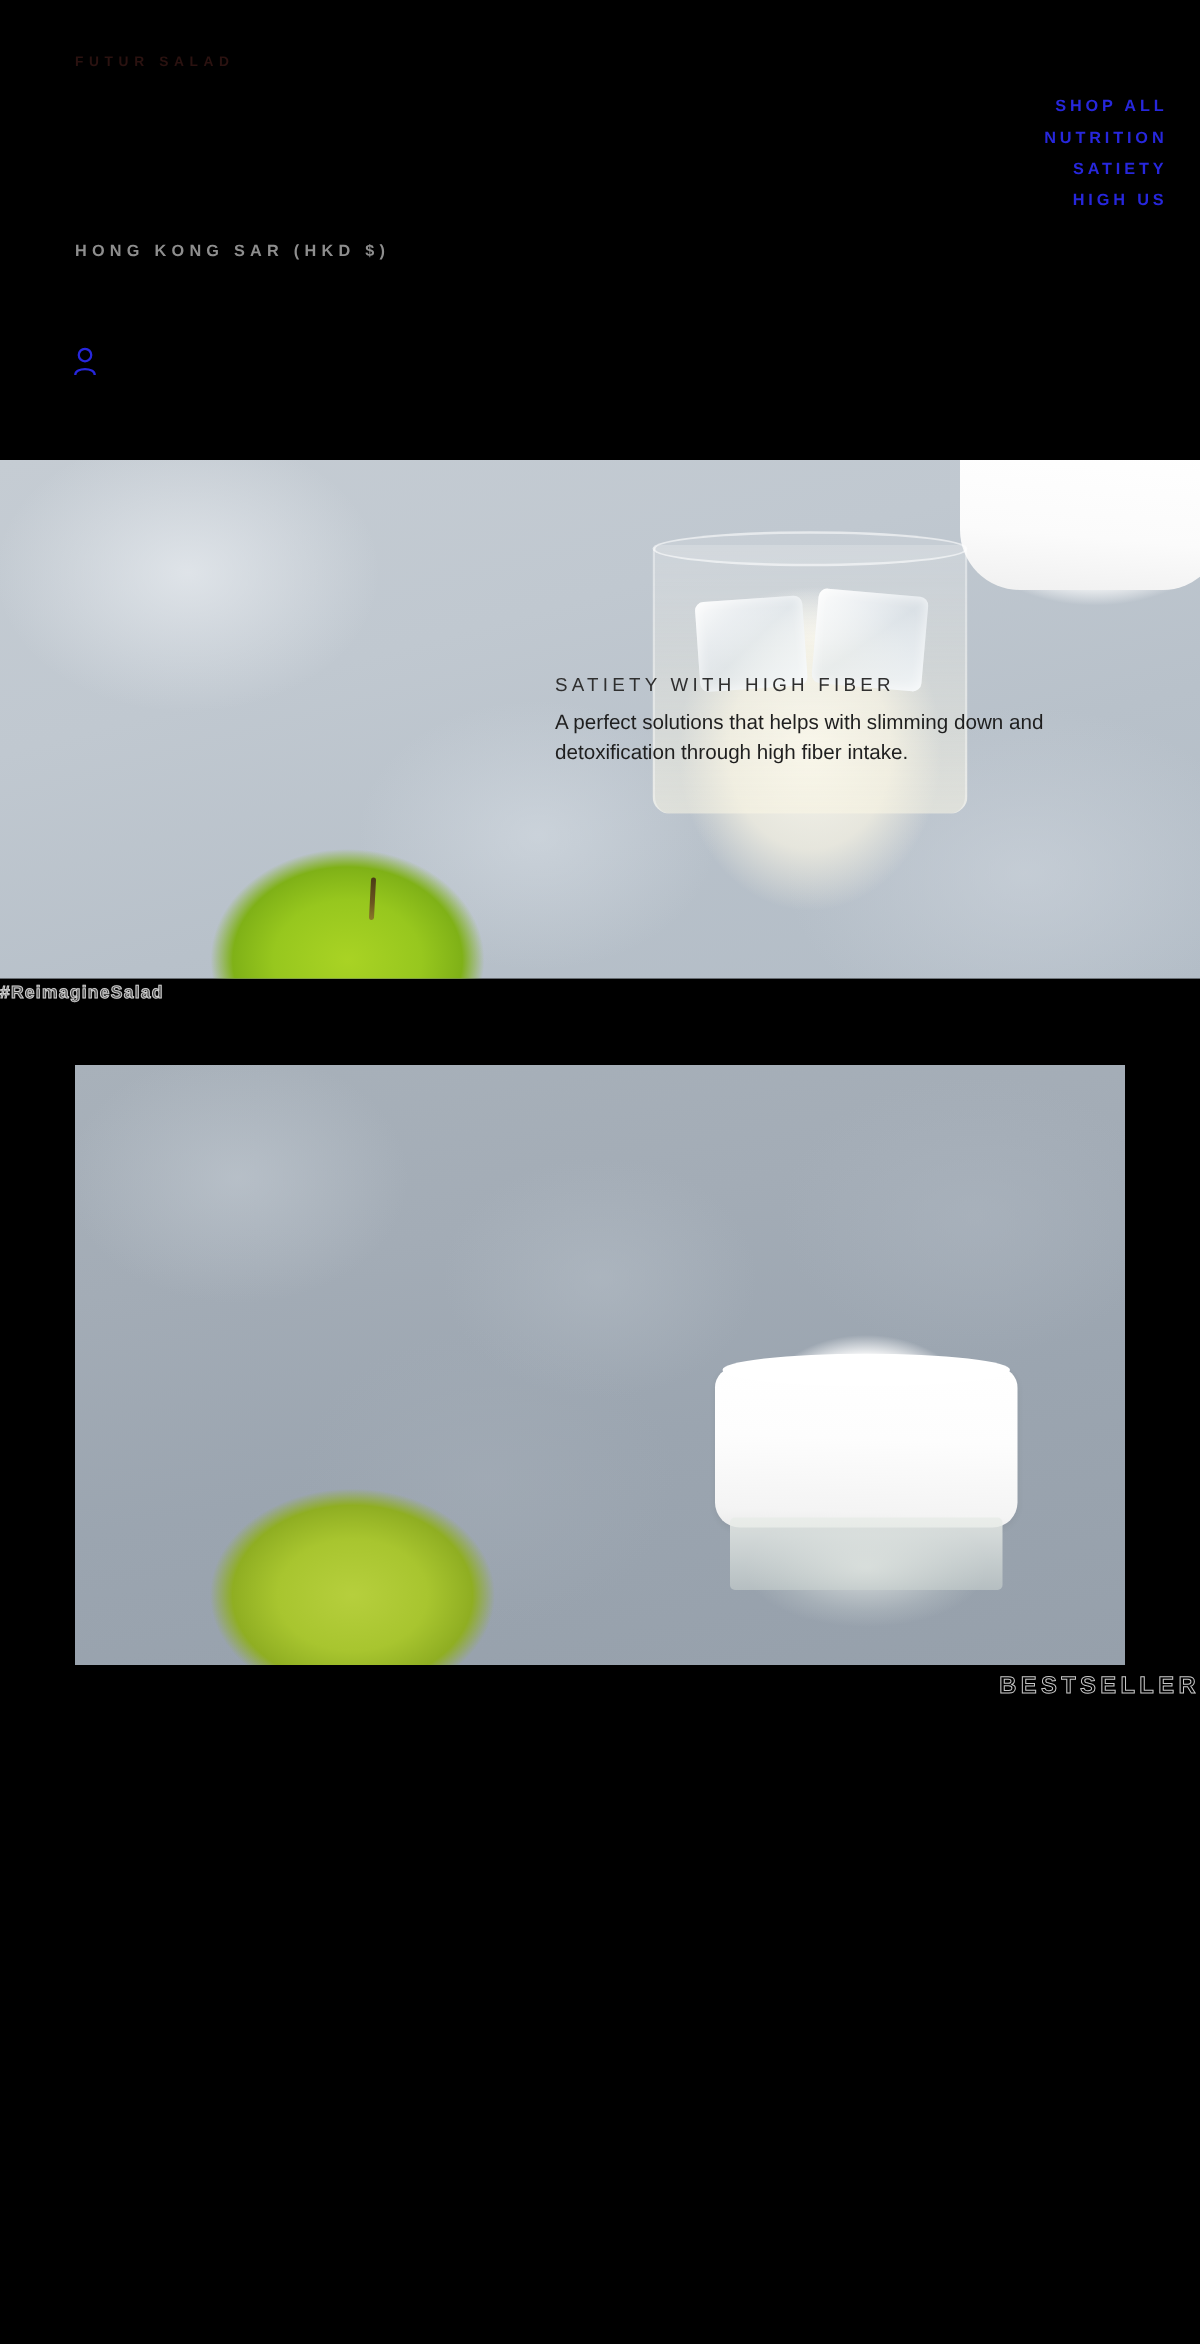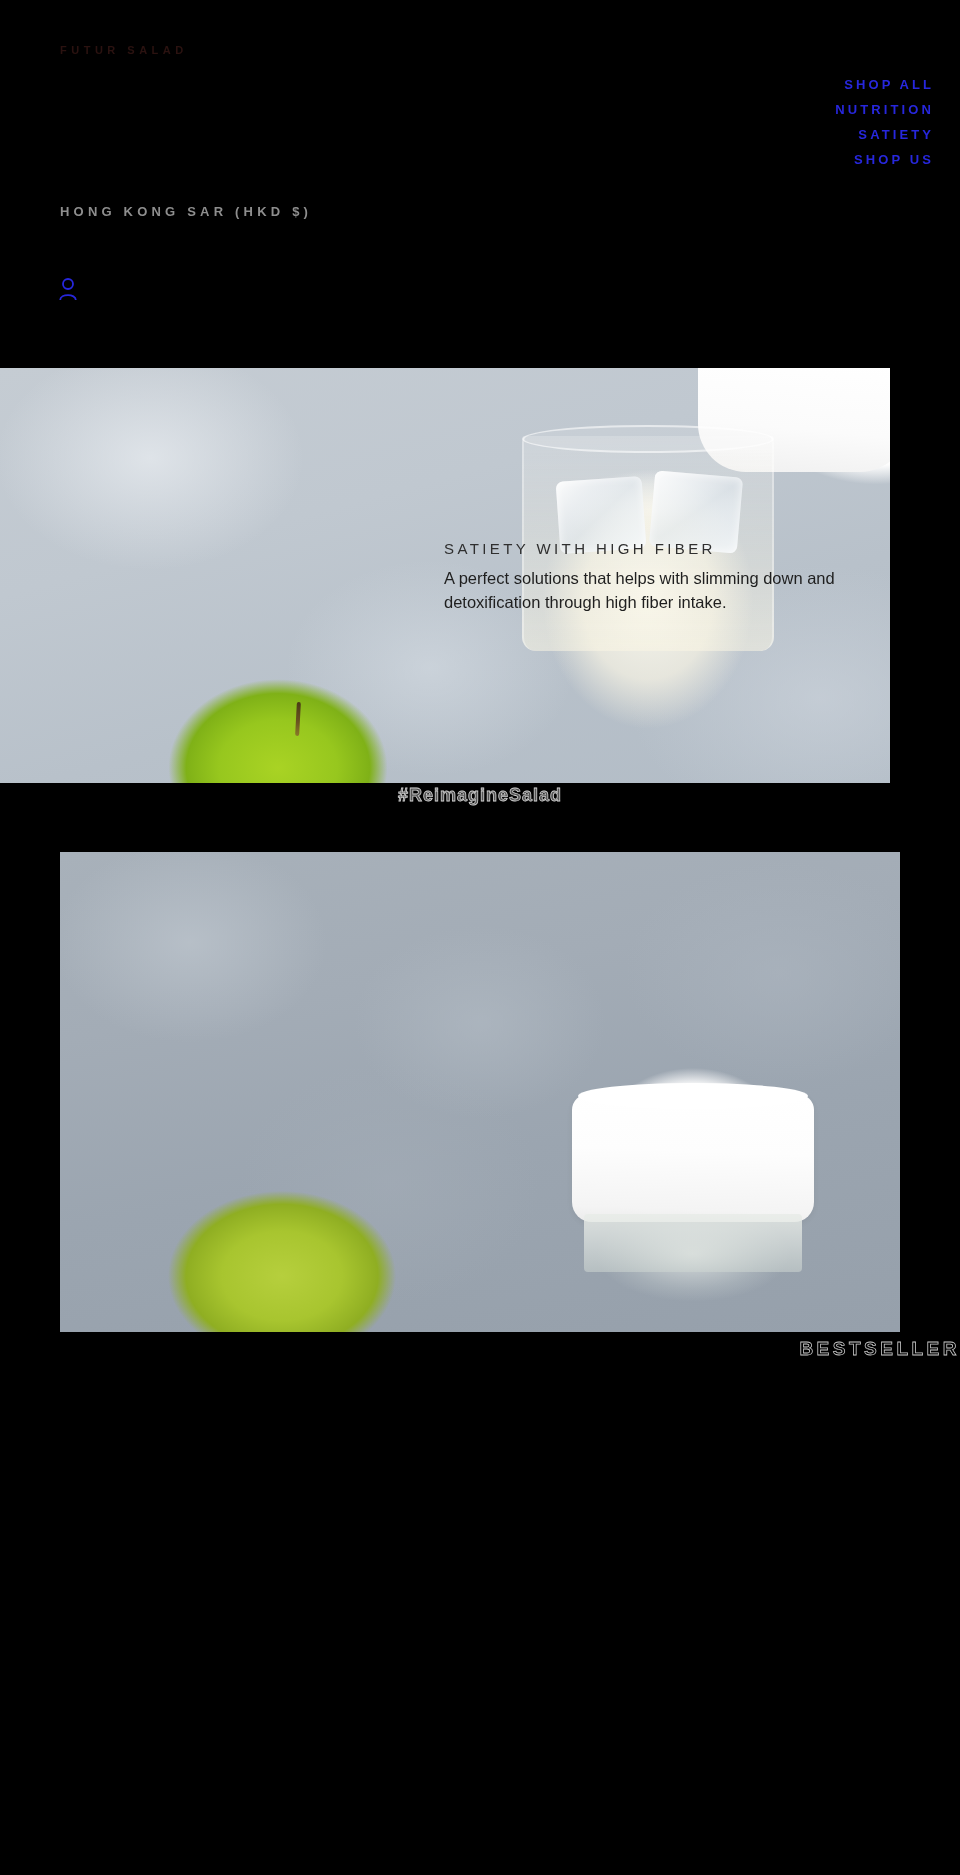--- a/index.html
+++ b/index.html
@@ -55,21 +55,21 @@
     font-weight:700;
     color:#2727dd;
     text-decoration:none;
     white-space:nowrap;
     margin-left:40px;
   }
 
   .locale {
     position:absolute;
     left:60px;
-    top:204px;
+    top:193px;
     font-size:13px;
     letter-spacing:4.2px;
     font-weight:700;
     color:#8e8e8e;
     white-space:nowrap;
   }
 
   .account-icon {
     position:absolute;
     left:58px;
@@ -77,21 +77,21 @@
     width:20px;
     height:24px;
     display:block;
   }
 
   
   .hero {
     position:absolute;
     left:0;
     top:368px;
-    width:890px;
+    width:960px;
     height:415px;
     overflow:hidden;
     padding-left:48px;
   }
 
   .hero-photo {
     position:absolute;
     inset:0;
     background:
       
@@ -181,22 +181,21 @@
     color:#1f1f1f;
     font-weight:400;
   }
 
   
   .hashtag {
     position:absolute;
     left:0;
     top:785px;
     width:960px;
-    text-align:center;
-    font-size:18px;
+    font-size:14px;
     font-weight:700;
     letter-spacing:1px;
     color:transparent;
     -webkit-text-stroke:0.8px #cfcfcf;
     text-shadow:0 0 1px rgba(255,255,255,0.35);
     white-space:nowrap;
   }
 
   
   .product-card {
@@ -270,21 +269,21 @@
 <div id="page">
 
   <header class="header">
 
     <div class="brand">FUTUR SALAD</div>
 
     <nav class="nav">
       <a href="#">SHOP ALL</a>
       <a href="#">NUTRITION</a>
       <a href="#">SATIETY</a>
-      <a href="#">SHOP US</a>
+      <a href="#">HIGH US</a>
     </nav>
 
     <div class="locale">HONG KONG SAR (HKD $)</div>
 
     <a href="#" class="account-icon">
       <svg viewBox="0 0 20 24" width="20" height="24">
         <circle cx="10" cy="7" r="5" fill="none" stroke="#2727dd" stroke-width="1.8"></circle>
         <path d="M2.2 23 C2.2 16.6 17.8 16.6 17.8 23" fill="none" stroke="#2727dd" stroke-width="1.8"></path>
       </svg>
     </a>

